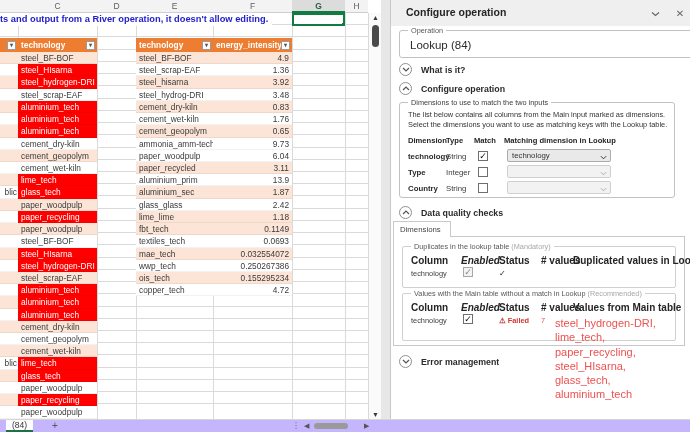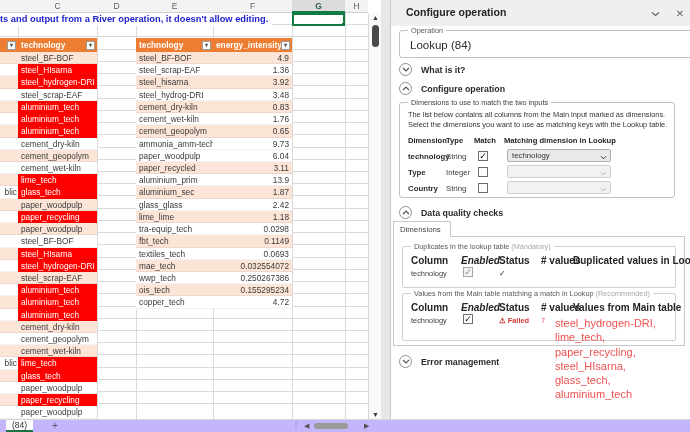--- a/index.html
+++ b/index.html
@@ -312,24 +312,20 @@
           </div>
           <div class="trow">
             <div class="tc ecell plain">glass_glass</div>
             <div class="tc fcell plain">2.42</div>
           </div>
           <div class="trow">
             <div class="tc ecell band">lime_lime</div>
             <div class="tc fcell band">1.18</div>
           </div>
           <div class="trow">
-            <div class="tc ecell plain">tra-equip_tech</div>
-            <div class="tc fcell plain">0.0298</div>
-          </div>
-          <div class="trow">
             <div class="tc ecell band">fbt_tech</div>
             <div class="tc fcell band">0.1149</div>
           </div>
           <div class="trow">
             <div class="tc ecell plain">textiles_tech</div>
             <div class="tc fcell plain">0.0693</div>
           </div>
           <div class="trow">
             <div class="tc ecell band">mae_tech</div>
             <div class="tc fcell band">0.032554072</div>
@@ -454,21 +450,21 @@
             <span class="dqhead col4"># values</span>
             <span class="dqhead col5">Duplicated values in Lookup table</span>
           </div>
         <div id="duprow">
             <span class="dqcell col1">technology</span>
             <span class="cb dis" style="left: 60px; top: 20px;">✓</span>
             <span class="dqcell col3 statusok">✓</span>
           </div>
       </div>
       <div class="dqfs" id="nomatchfs">
-        <span class="legend"><span>Values from the Main table matching a match in Lookup</span> <span class="tag">(Recommended)</span></span>
+        <span class="legend"><span>Values with the Main table without a match in Lookup</span> <span class="tag">(Recommended)</span></span>
         <div id="nmhead">
             <span class="dqhead col1">Column</span>
             <span class="dqhead col2">Enabled</span>
             <span class="dqhead col3">Status</span>
             <span class="dqhead col4"># values</span>
             <span class="dqhead col5">Values from Main table</span>
           </div>
         <div id="nmrow">
             <span class="dqcell col1">technology</span>
             <span class="cb" style="left: 60px; top: 20px;">✓</span>

